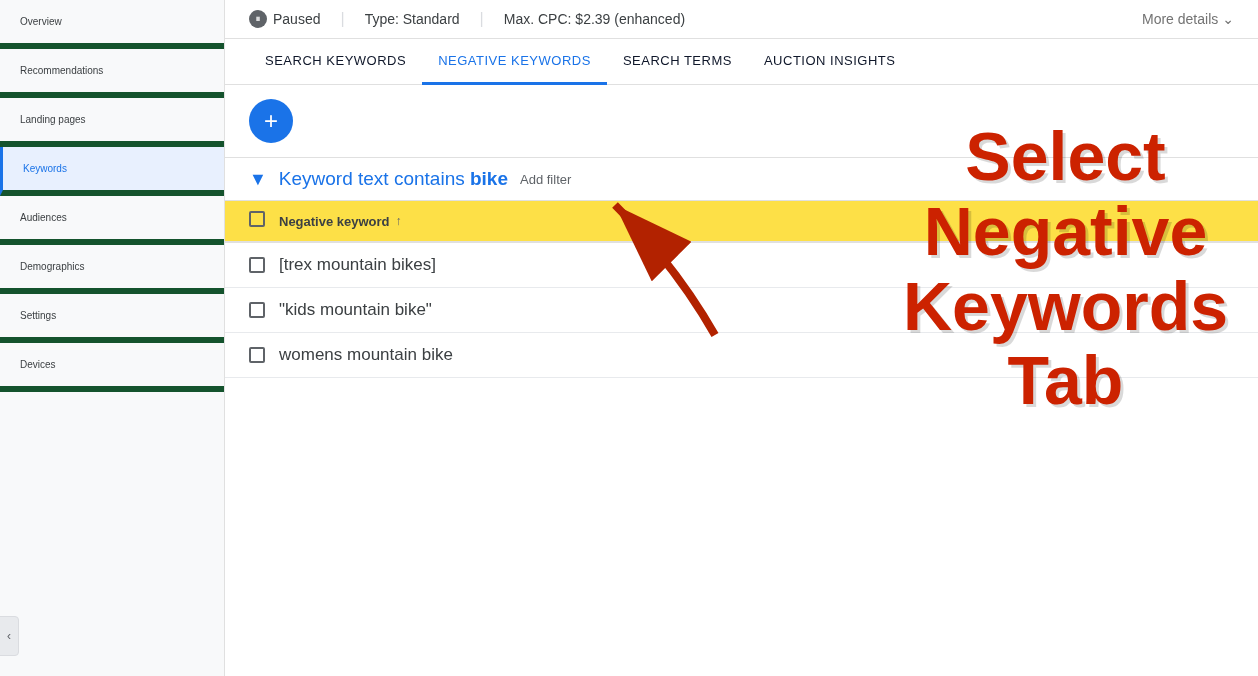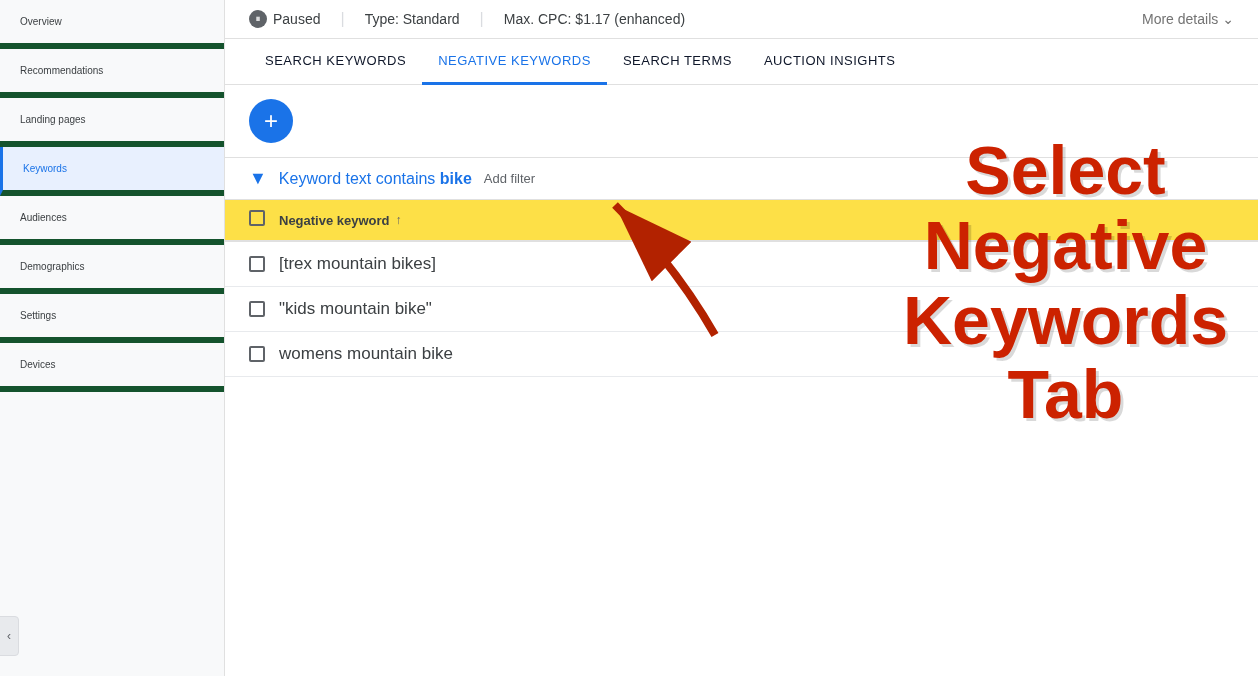--- a/index.html
+++ b/index.html
@@ -170,21 +170,21 @@
       align-items: center;
       padding: 10px 24px;
       gap: 12px;
       border-bottom: 1px solid #e0e0e0;
     }
     .filter-icon {
       color: #1a73e8;
       font-size: 18px;
     }
     .filter-text {
-      font-size: 16px;
+      font-size: 19px;
       color: #1a73e8;
       cursor: pointer;
     }
     .filter-text .keyword-bold {
       font-weight: 700;
     }
     .add-filter {
       font-size: 13px;
       color: #5f6368;
       cursor: pointer;
@@ -227,21 +227,21 @@
       align-items: center;
     }
     .row-text {
       font-size: 17px;
       color: #3c4043;
     }
 
     
     .annotation {
       position: absolute;
-      top: 48px;
+      top: 34px;
       right: 30px;
       pointer-events: none;
     }
     .annotation-text {
       font-family: Arial, sans-serif;
       font-size: 68px;
       font-weight: 900;
       color: #cc2200;
       text-shadow: 3px 3px 0 rgba(0,0,0,0.15);
       line-height: 1.1;
@@ -303,21 +303,21 @@
       <span>Paused</span>
     </div>
     <span class="topbar-divider">|</span>
     <div class="topbar-type">
       <span>Type:</span>
       <span>Standard</span>
     </div>
     <span class="topbar-divider">|</span>
     <div class="topbar-cpc">
       <span>Max. CPC:</span>
-      <span>$1.17 (enhanced)</span>
+      <span>$2.39 (enhanced)</span>
     </div>
     <div class="topbar-more">
       <span>More details</span>
       <span>⌄</span>
     </div>
   </div>
 
   <div class="tabs">
     <div class="tab">
       <span>SEARCH KEYWORDS</span>

